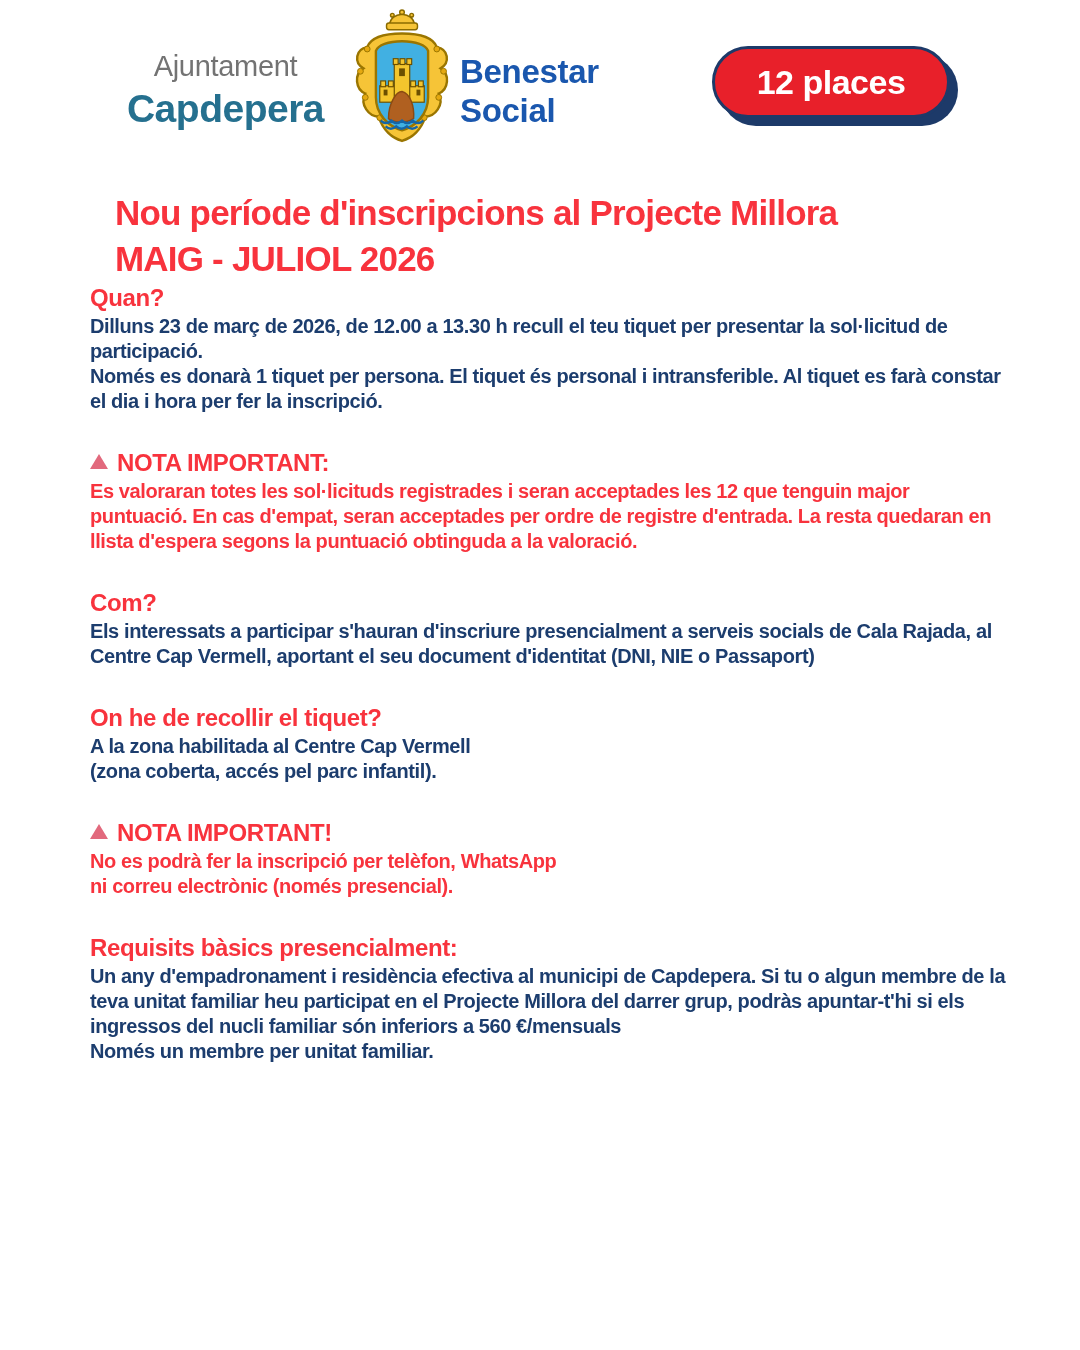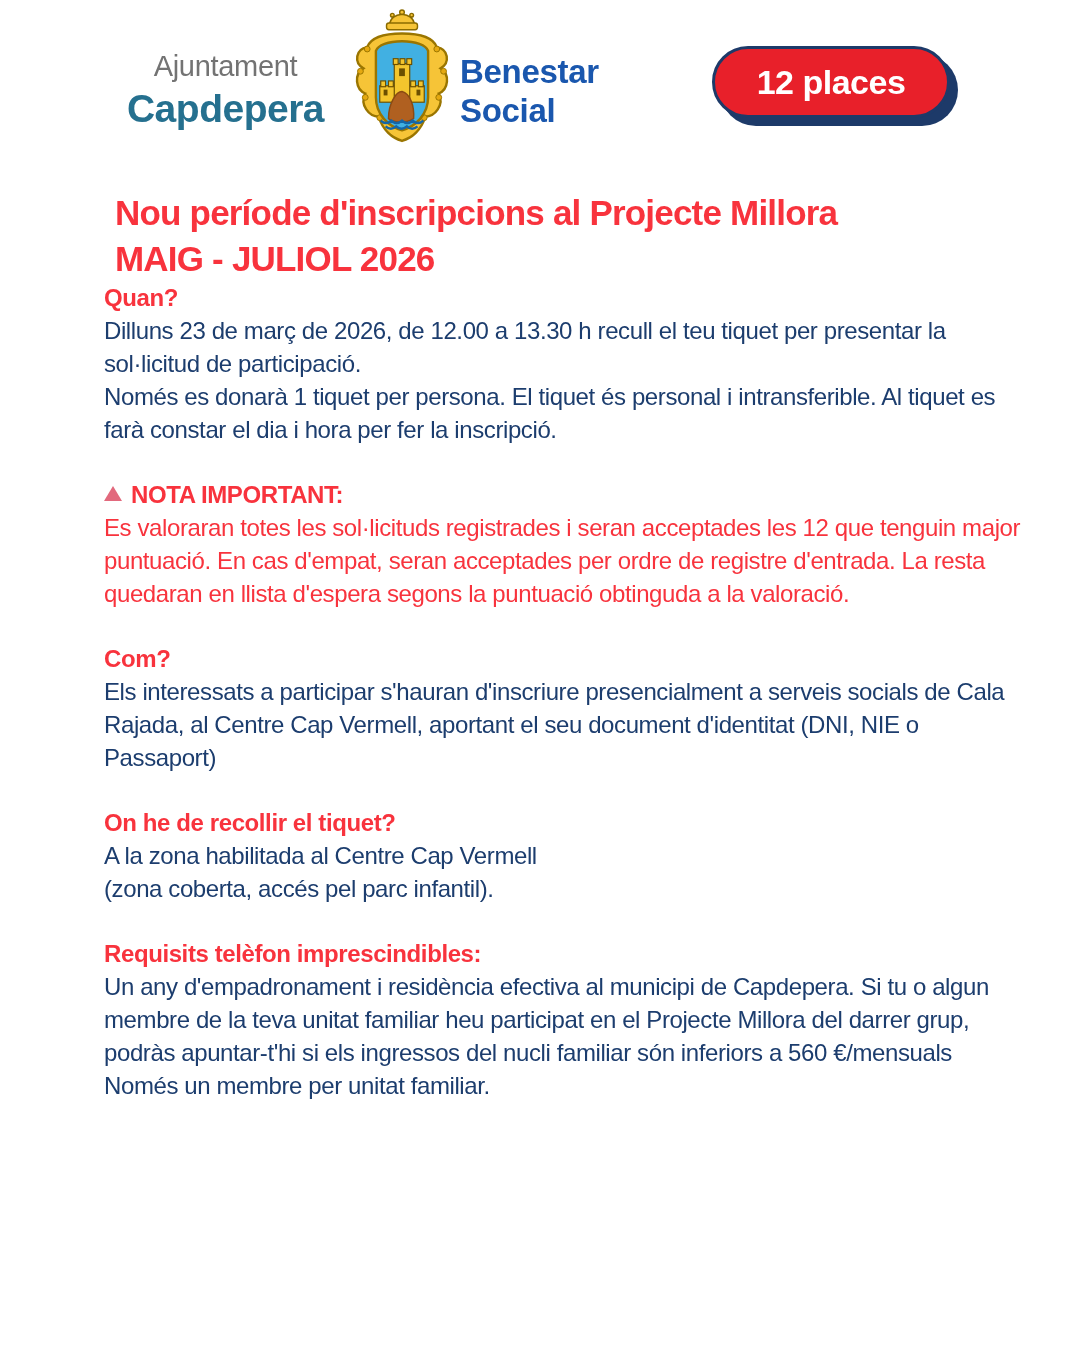--- a/index.html
+++ b/index.html
@@ -19,28 +19,28 @@
     position:absolute; left:712px; top:46px; width:238px; height:72px;
     background:#e8202a; border:3px solid #1d3a69; border-radius:40px;
     box-shadow:8px 8px 0 #1d3a69;
     display:flex; align-items:center; justify-content:center;
     color:#ffffff; font-size:34px; font-weight:700; letter-spacing:-0.5px;
   }
   
   .title { position:absolute; left:115px; top:170px; width:900px;
            font-size:35px; font-weight:700; color:#f8333d; line-height:46px; letter-spacing:-0.8px;margin-top:20px; }
   
-  .content { position:absolute; left:104px; top:281px; width:920px; }
+  .content { position:absolute; left:90px; top:281px; width:920px; }
   .section { margin-bottom:32px; }
   .heading-row { display:flex; align-items:center; gap:9px; }
   .triangle { width:0; height:0; display:inline-block;
               border-left:9px solid transparent; border-right:9px solid transparent;
               border-bottom:15px solid #e2697d; margin-bottom:2px; }
   .heading { font-size:24px; font-weight:700; line-height:33px; color:#f8333d; letter-spacing:-0.4px; }
-  .para { font-size:24px; font-weight:400; line-height:33px; letter-spacing:-0.4px; }
+  .para { font-size:20px; font-weight:700; line-height:25px; letter-spacing:-0.4px; }
   .body-navy .para { color:#1c3d6e; }
   .body-red  .para { color:#f8333d; }
 </style>
 </head>
 <body>
 
 <div class="page">
 
   <header>
     <div class="logo-text">
@@ -146,25 +146,35 @@
       <div class="heading-row">
 
         <h2 class="heading">On he de recollir el tiquet?</h2>
       </div>
       <div class="paras">
           <p class="para">A la zona habilitada al Centre Cap Vermell</p>
           <p class="para">(zona coberta, accés pel parc infantil).</p>
         </div>
     </section>
 
+    <section class="section body-red">
+      <div class="heading-row">
+        <span class="triangle"></span>
+        <h2 class="heading">NOTA IMPORTANT!</h2>
+      </div>
+      <div class="paras">
+          <p class="para">No es podrà fer la inscripció per telèfon, WhatsApp</p>
+          <p class="para">ni correu electrònic (només presencial).</p>
+        </div>
+    </section>
 
     <section class="section body-navy">
       <div class="heading-row">
 
-        <h2 class="heading">Requisits telèfon imprescindibles:</h2>
+        <h2 class="heading">Requisits bàsics presencialment:</h2>
       </div>
       <div class="paras">
           <p class="para">Un any d'empadronament i residència efectiva al municipi de Capdepera. Si tu o algun membre de la teva unitat familiar heu participat en el Projecte Millora del darrer grup, podràs apuntar-t'hi si els ingressos del nucli familiar són inferiors a 560 €/mensuals</p>
           <p class="para">Només un membre per unitat familiar.</p>
         </div>
     </section>
   </main>
 
 </div>
 

